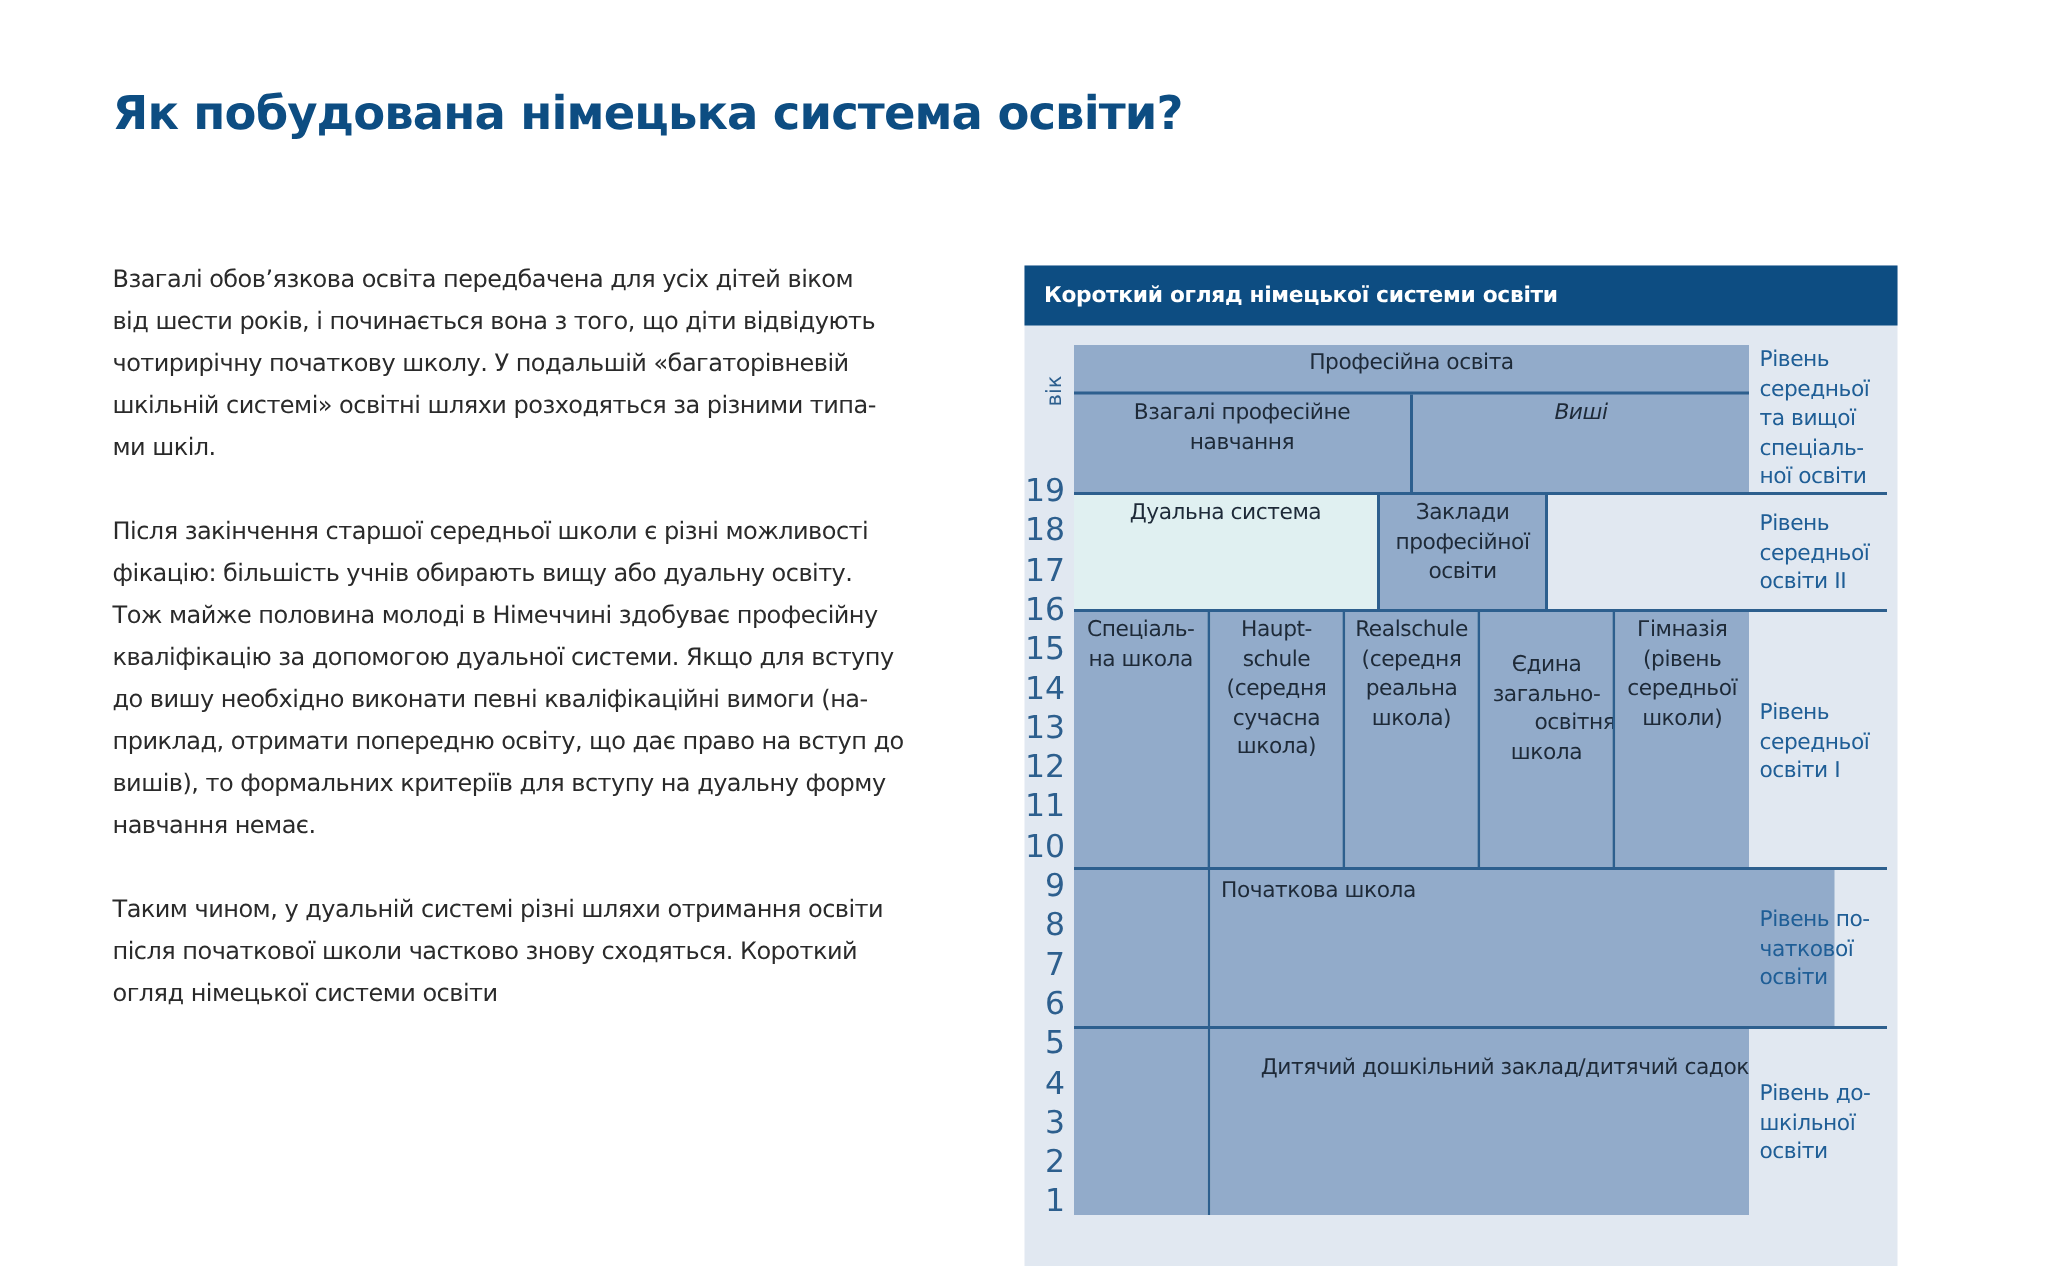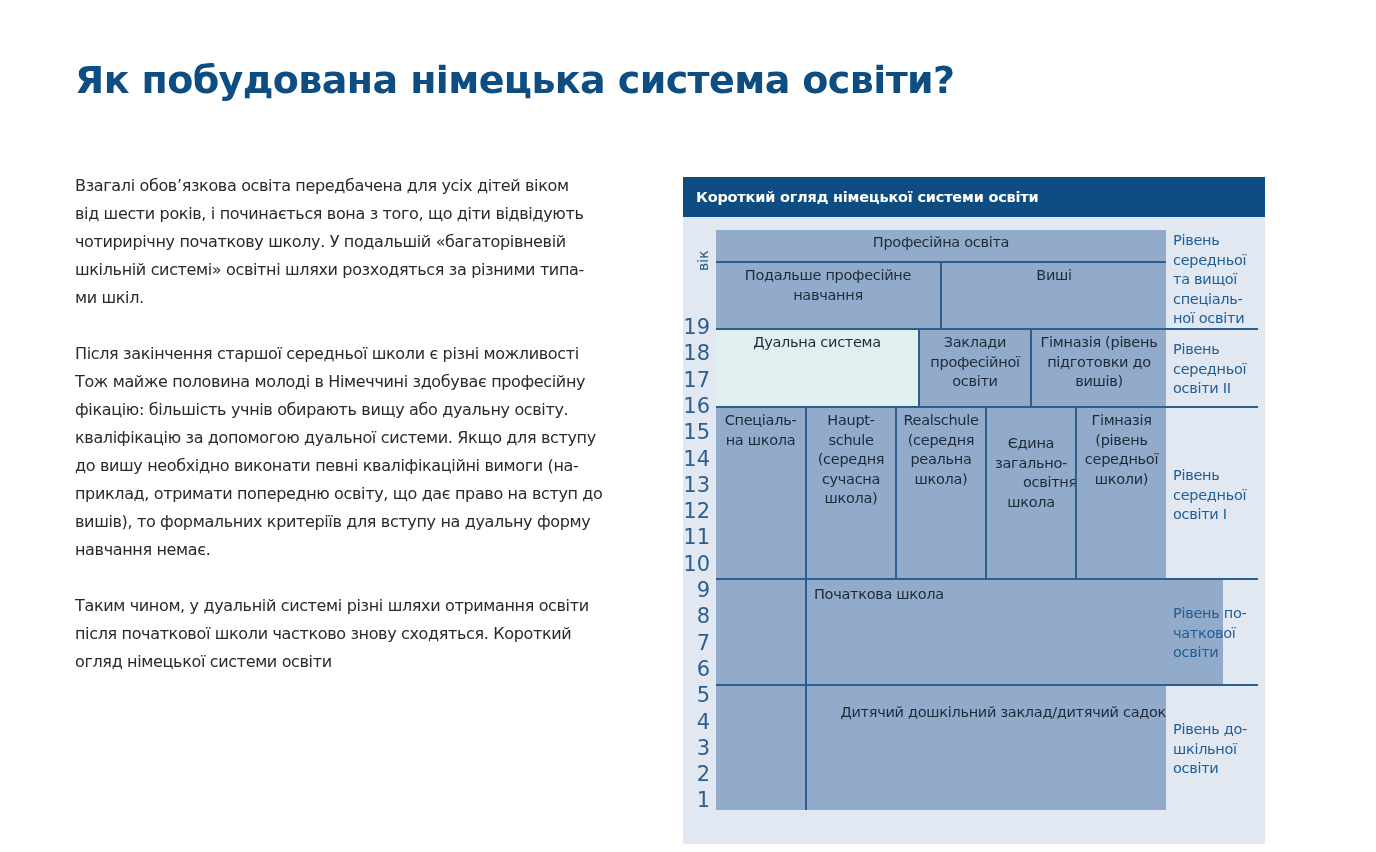--- a/index.html
+++ b/index.html
@@ -2,21 +2,21 @@
 <html><head>
 <meta charset="utf-8">
 <style>
   * { box-sizing: border-box; margin: 0; padding: 0; }
   html, body { width: 1376px; height: 852px; background: #ffffff; overflow: hidden; }
   body { position: relative; font-family: "Liberation Sans", "DejaVu Sans", sans-serif; color: #222; }
 
   .page-title {
     position: absolute; left: 75px; top: 58px;
     font-family: "DejaVu Sans", sans-serif; font-weight: bold;
-    font-size: 38px; color: #0d4d82; letter-spacing: -0.6px;
+    font-size: 31px; color: #0d4d82; letter-spacing: -0.6px;
   }
 
   .text-col { position: absolute; left: 75px; top: 172px; width: 590px; }
   .para {
     font-family: "DejaVu Sans", sans-serif; font-size: 16px; line-height: 28px;
     color: #2a2a2a; letter-spacing: -0.35px; margin-bottom: 28px;
   }
   .para .ln { display: block; white-space: nowrap; }
 
   
@@ -58,22 +58,22 @@
 <div class="text-col" id="text-col">
     <p class="para">
       <span class="ln">Взагалі обов’язкова освіта передбачена для усіх дітей віком</span>
       <span class="ln">від шести років, і починається вона з того, що діти відвідують</span>
       <span class="ln">чотирирічну початкову школу. У подальшій «багаторівневій</span>
       <span class="ln">шкільній системі» освітні шляхи розходяться за різними типа-</span>
       <span class="ln">ми шкіл.</span>
     </p>
     <p class="para">
       <span class="ln">Після закінчення старшої середньої школи є різні можливості</span>
+      <span class="ln">фікацію: більшість учнів обирають вищу або дуальну освіту.</span>
       <span class="ln">Тож майже половина молоді в Німеччині здобуває професійну</span>
-      <span class="ln">фікацію: більшість учнів обирають вищу або дуальну освіту.</span>
       <span class="ln">кваліфікацію за допомогою дуальної системи. Якщо для вступу</span>
       <span class="ln">до вишу необхідно виконати певні кваліфікаційні вимоги (на-</span>
       <span class="ln">приклад, отримати попередню освіту, що дає право на вступ до</span>
       <span class="ln">вишів), то формальних критеріїв для вступу на дуальну форму</span>
       <span class="ln">навчання немає.</span>
     </p>
     <p class="para">
       <span class="ln">Таким чином, у дуальній системі різні шляхи отримання освіти</span>
       <span class="ln">після початкової школи частково знову сходяться. Короткий</span>
       <span class="ln">огляд німецької системи освіти</span>
@@ -104,40 +104,37 @@
       <div class="age" style="top: 561.8px;">3</div>
       <div class="age" style="top: 588.1px;">2</div>
       <div class="age" style="top: 614.4px;">1</div>
     </div>
 
   <div class="cell" style="left:33px;top:53px;width:450px;height:99px;">
     <span>Професійна освіта</span>
   </div>
   <div class="hline" style="left:33px;top:84px;width:450px;"></div>
   <div class="cell" style="left:33px;top:86px;width:224px;height:66px;background:transparent;">
-    <span class="multiline"><span style="display: block;">Подальше професійне</span><span style="display: block;">навчання</span></span>
+    <span class="multiline"><span style="display: block;">Взагалі професійне</span><span style="display: block;">навчання</span></span>
   </div>
   <div class="vline" style="left:257px;top:86px;height:66px;"></div>
-  <div class="cell" style="left:259px;top:86px;width:224px;height:72px;background:transparent;">
+  <div class="cell" style="left:259px;top:86px;width:224px;height:72px;background:transparent;font-style:italic;">
     <span>Виші</span>
   </div>
 
   <div class="hline" style="left:33px;top:151px;width:542px;"></div>
 
   <div class="cell light" style="left:33px;top:153px;width:202px;height:77px;">
     <span>Дуальна система</span>
   </div>
   <div class="vline" style="left:235px;top:153px;height:77px;"></div>
   <div class="cell" style="left:237px;top:153px;width:110px;height:77px;">
     <span class="multiline"><span style="display: block;">Заклади</span><span style="display: block;">професійної</span><span style="display: block;">освіти</span></span>
   </div>
   <div class="vline" style="left:347px;top:153px;height:77px;"></div>
-  <div class="cell" style="left:349px;top:153px;width:134px;height:77px;">
-    <span class="multiline"><span style="display: block;">Гімназія (рівень</span><span style="display: block;">підготовки до</span><span style="display: block;">вишів)</span></span>
-  </div>
 
   <div class="hline" style="left:33px;top:229px;width:542px;"></div>
 
   <div class="cell" style="left:33px;top:231px;width:89px;height:171px;">
     <span class="multiline"><span style="display: block;">Спеціаль-</span><span style="display: block;">на школа</span></span>
   </div>
   <div class="vline" style="left:122px;top:231px;height:402px;"></div>
   <div class="cell" style="left:124px;top:231px;width:88px;height:171px;">
     <span class="multiline"><span style="display: block;">Haupt-</span><span style="display: block;">schule</span><span style="display: block;">(середня</span><span style="display: block;">сучасна</span><span style="display: block;">школа)</span></span>
   </div>

